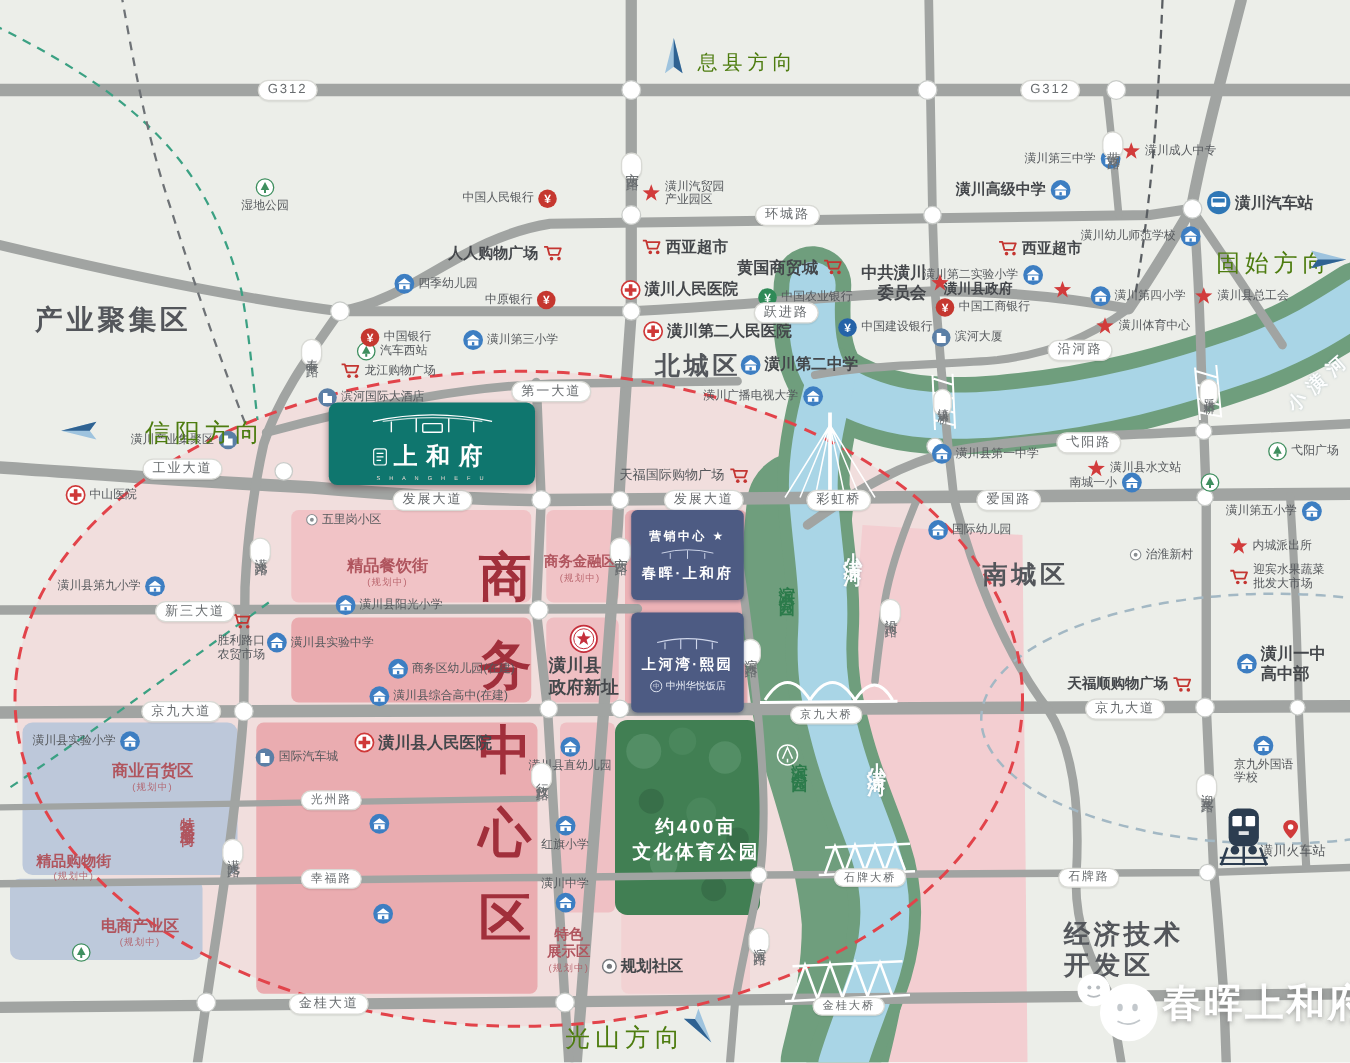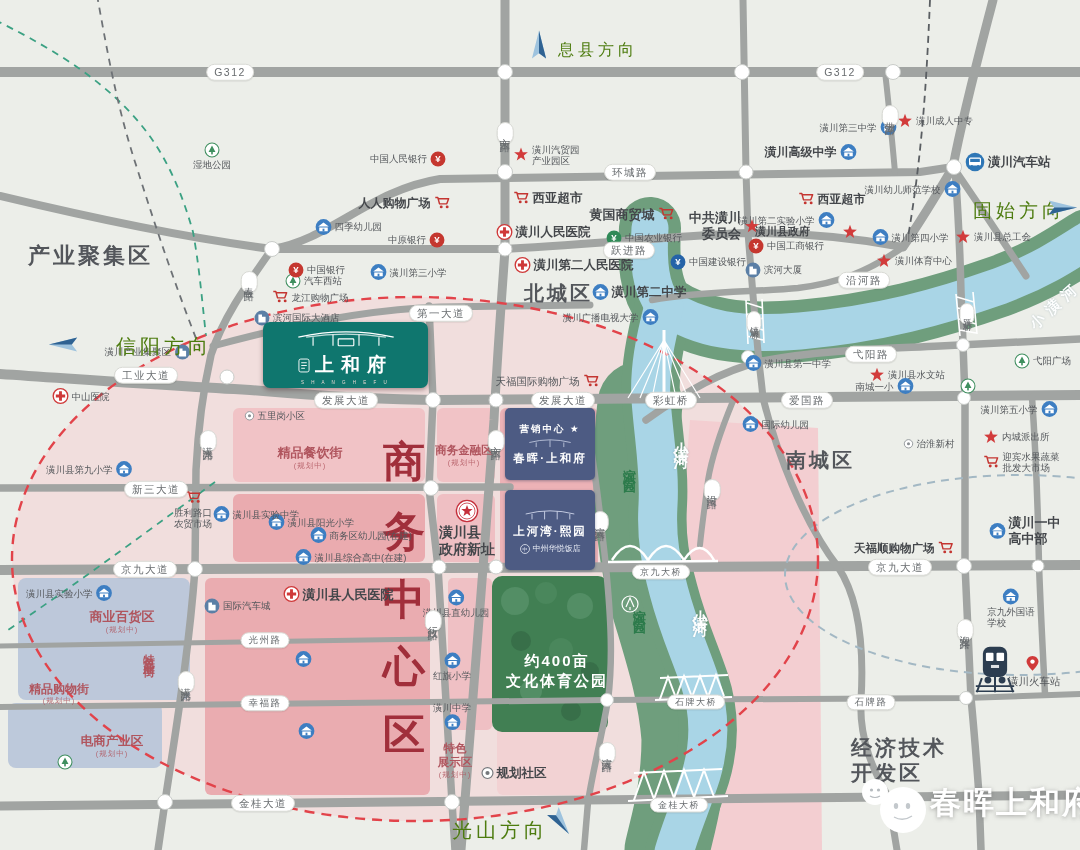--- a/index.html
+++ b/index.html
@@ -536,21 +536,21 @@
           <use href="#i-hosp"></use>
         </svg>
         <span class="tx">潢川县人民医院</span>
       </div>
       <div class="poi sr" style="left: 204px; top: 606px; transform: translateY(-50%);">
         <svg width="16" height="16" class="ic">
           <use href="#i-bldg"></use>
         </svg>
         <span class="tx">国际汽车城</span>
       </div>
-      <div class="poi sr" style="left: 267.5px; top: 522px; transform: translateY(-50%);">
+      <div class="poi sr" style="left: 267.5px; top: 484px; transform: translateY(-50%);">
         <svg width="17" height="17" class="ic">
           <use href="#i-school"></use>
         </svg>
         <span class="tx">潢川县阳光小学</span>
       </div>
       <div class="poi sr" style="left: 212.5px; top: 514px; transform: translateY(-50%);">
         <svg width="17" height="17" class="ic">
           <use href="#i-school"></use>
         </svg>
         <span class="tx">潢川县实验中学</span>

